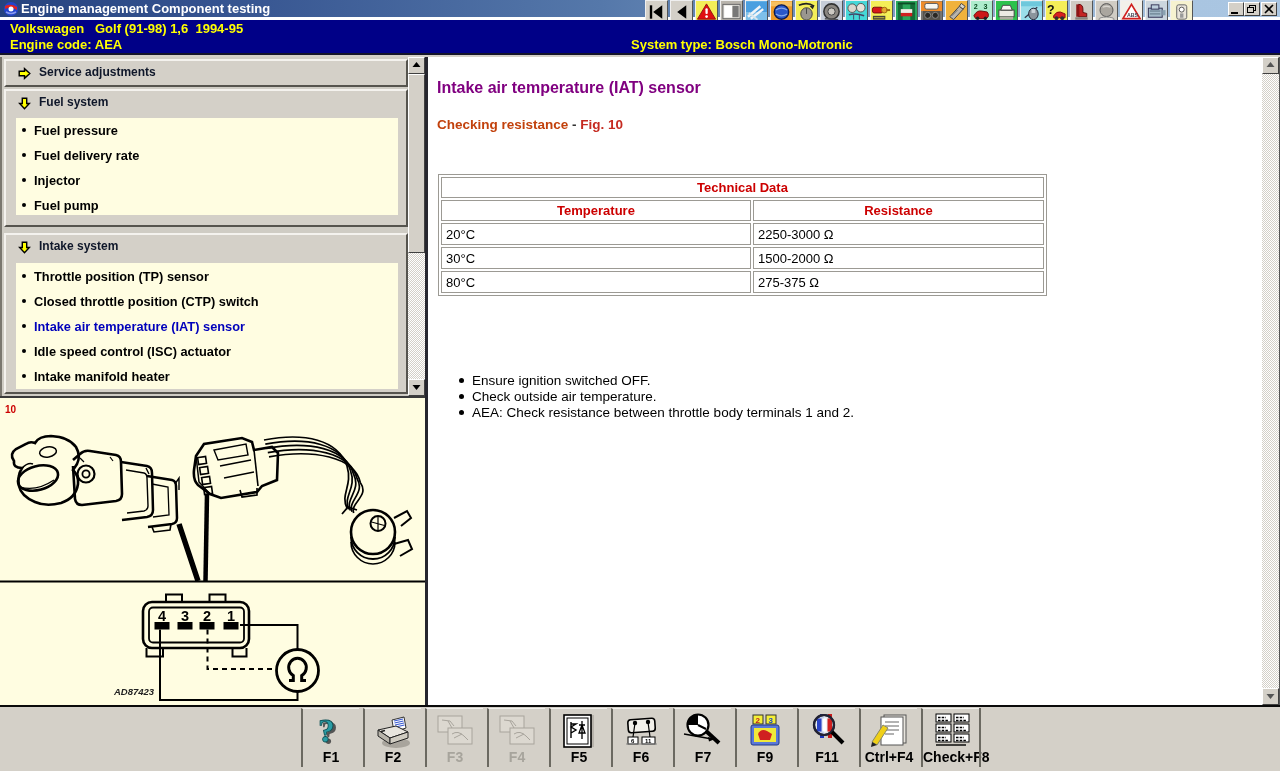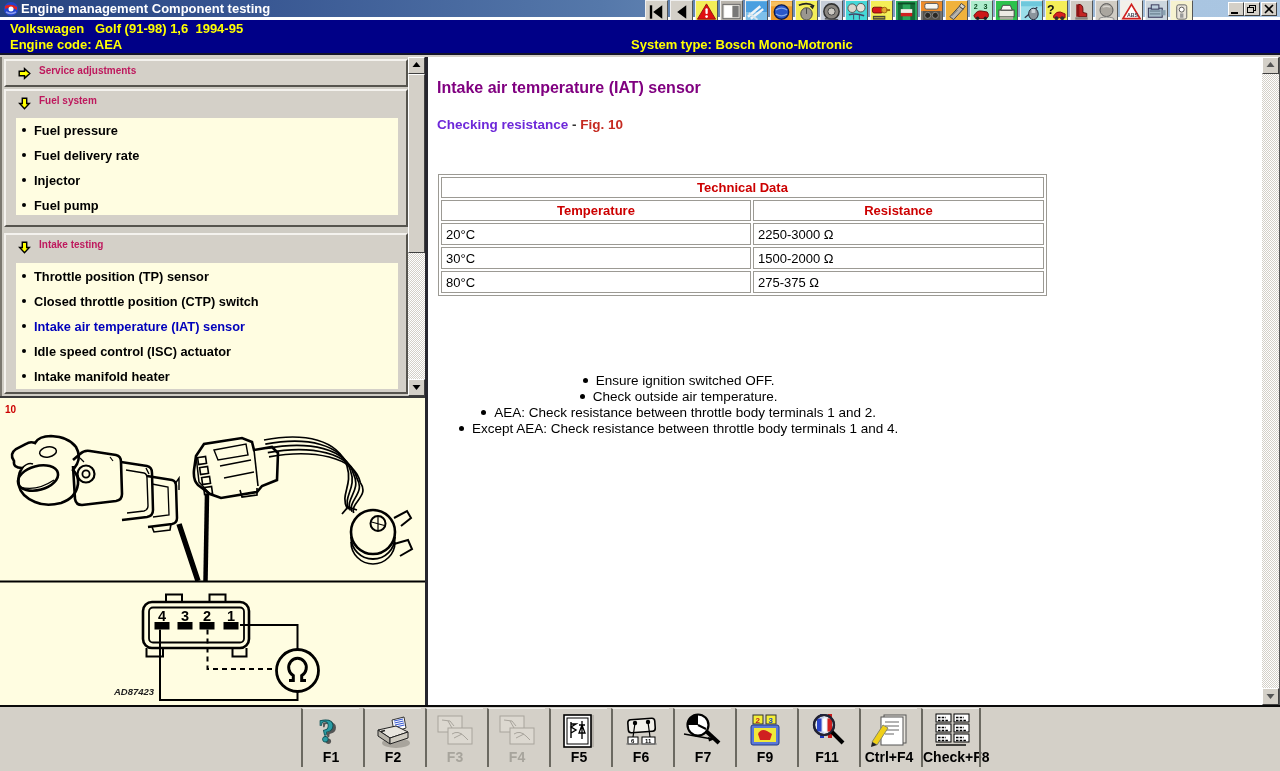--- a/index.html
+++ b/index.html
@@ -25,21 +25,21 @@
 #infobar { left:0; top:20px; width:1280px; height:35px; background:#000087;
   border-bottom:2px solid #14142a; }
 .ytext { color:#ffff00; font-weight:bold; font-size:13px; white-space:nowrap; }
 
 
 #leftmenu { left:0; top:57px; width:408px; height:339px; background:#cfccc4;
   border-left:2px solid #7a776f; }
 .mbox { position:absolute; left:2px; width:404px; background:#d4d0c8;
   border-top:2px solid #f4f2ee; border-left:2px solid #f4f2ee;
   border-right:2px solid #56544e; border-bottom:2px solid #56544e; }
-.mhead { position:absolute; left:33px; top:4px; font-size:10px; font-weight:bold; color:#be185d; white-space:nowrap; }
+.mhead { position:absolute; left:33px; top:4px; font-size:12px; font-weight:bold; color:#0f172a; white-space:nowrap; }
 .ypanel { position:absolute; left:10px; background:#fffde1; }
 .mitem { position:absolute; left:16px; font-size:12.8px; font-weight:bold; color:#000; white-space:nowrap; }
 .mitem .bu { display:inline-block; width:4px; height:4px; background:#000; border-radius:2px; vertical-align:3px; margin-right:8px; }
 .sel { color:#0000bb; }
 
 
 .sbtn { background:#d4d0c8; border-top:1px solid #fff; border-left:1px solid #fff;
   border-right:1px solid #404040; border-bottom:1px solid #404040; }
 .strack { background-image:conic-gradient(#ffffff 25%,#d4d0c8 0 50%,#ffffff 0 75%,#d4d0c8 0);
   background-size:2px 2px; }
@@ -49,29 +49,29 @@
 
 #figure { left:0; top:396px; width:426px; height:311px; background:#fffde1;
   border-top:2px solid #3a3a3a; }
 #fignum { position:absolute; left:5px; top:6px; color:#cc0000; font-weight:bold; font-size:10px; }
 
 
 #vdivider { left:425px; top:57px; width:3px; height:650px; background:#26262e; }
 #rightpanel { left:428px; top:57px; width:834px; height:648px; background:#ffffff; }
 #rtitle { position:absolute; left:9px; top:22px; color:#800080; font-weight:bold; font-size:16px; }
 #rsub { position:absolute; left:9px; top:60px; font-size:13.5px; font-weight:bold; }
-#rsub .c1 { color:#6d28d9; } #rsub .c2 { color:#333; } #rsub .c3 { color:#c52a20; }
+#rsub .c1 { color:#c2410c; } #rsub .c2 { color:#333; } #rsub .c3 { color:#c52a20; }
 
 table#tdata { position:absolute; left:10px; top:117px; border-collapse:separate; border-spacing:2px;
   background:#fff; border:1px solid #9c9a94; width:609px; }
 table#tdata td { border:1px solid #9c9a94; font-size:13px; padding:0; }
 table#tdata td.hd { color:#cc0000; font-weight:bold; text-align:center; }
 table#tdata td.dl { text-align:left; padding-left:4px; color:#000; }
 #blist { position:absolute; left:31px; top:316px; font-size:13.5px; color:#000; }
-#blist div { height:16px; line-height:16px; white-space:nowrap;text-align:center; }
+#blist div { height:16px; line-height:16px; white-space:nowrap; }
 #blist .bu { display:inline-block; width:5px; height:5px; background:#000; border-radius:3px; vertical-align:2px; margin-right:8px; }
 
 
 #blackline { left:0; top:705px; width:1280px; height:2px; background:#0a0a0a; }
 #bottombar { left:0; top:707px; width:1280px; height:64px; background:#d4d0c8; }
 .fbtn { position:absolute; top:708px; width:58px; height:59px; background:#d4d0c8;
   border-left:2px solid #6b6961; border-top:1px solid #efefec; }
 .fbtn .lbl { position:absolute; bottom:2px; width:100%; text-align:center;
   font-size:14px; font-weight:bold; color:#000; }
 .fbtn .lbl.dim { color:#a7a49c; }
@@ -240,21 +240,21 @@
     <div class="ypanel" style="top:27px;width:382px;height:97px"></div>
     <div class="mitem" style="top:32px"><span class="bu"></span>Fuel pressure</div>
     <div class="mitem" style="top:57px"><span class="bu"></span>Fuel delivery rate</div>
     <div class="mitem" style="top:82px"><span class="bu"></span>Injector</div>
     <div class="mitem" style="top:107px"><span class="bu"></span>Fuel pump</div>
   </div>
   <div class="mbox" style="top:176px;height:161px">
     <svg class="abs" style="left:11px;top:5px" width="15" height="15" viewBox="0 0 17 17">
       <path d="M6 2.5 L11 2.5 L11 8.5 L14 8.5 L8.5 14.5 L3 8.5 L6 8.5 Z" fill="#ffff00" stroke="#000" stroke-width="1.6"></path>
     </svg>
-    <div class="mhead">Intake testing</div>
+    <div class="mhead">Intake system</div>
     <div class="ypanel" style="top:28px;width:382px;height:126px"></div>
     <div class="mitem" style="top:34px"><span class="bu"></span>Throttle position (TP) sensor</div>
     <div class="mitem" style="top:59px"><span class="bu"></span>Closed throttle position (CTP) switch</div>
     <div class="mitem sel" style="top:84px"><span class="bu" style="background:#000"></span><span>Intake air temperature (IAT) sensor</span></div>
     <div class="mitem" style="top:109px"><span class="bu"></span>Idle speed control (ISC) actuator</div>
     <div class="mitem" style="top:134px"><span class="bu"></span>Intake manifold heater</div>
   </div>
 </div>
 
 <div class="abs sbtn" style="left:408px;top:57px;width:17px;height:17px">
@@ -370,21 +370,20 @@
     <tr>
             <td class="dl" style="height:22px">80°C</td>
             <td class="dl">275-375 Ω</td>
           </tr>
   </tbody>
       </table>
   <div id="blist">
     <div><span class="bu"></span>Ensure ignition switched OFF.</div>
     <div><span class="bu"></span>Check outside air temperature.</div>
     <div><span class="bu"></span>AEA: Check resistance between throttle body terminals 1 and 2.</div>
-    <div><span class="bu"></span>Except AEA: Check resistance between throttle body terminals 1 and 4.</div>
   </div>
 </div>
 
 <div class="abs sbtn" style="left:1262px;top:57px;width:17px;height:17px">
   <svg width="15" height="15">
         <path d="M7.5 4 L11.5 9 L3.5 9 Z" fill="#555"></path>
       </svg></div>
 <div class="abs strack" style="left:1262px;top:74px;width:17px;height:614px"></div>
 <div class="abs sbtn" style="left:1262px;top:688px;width:17px;height:17px">
   <svg width="15" height="15">

